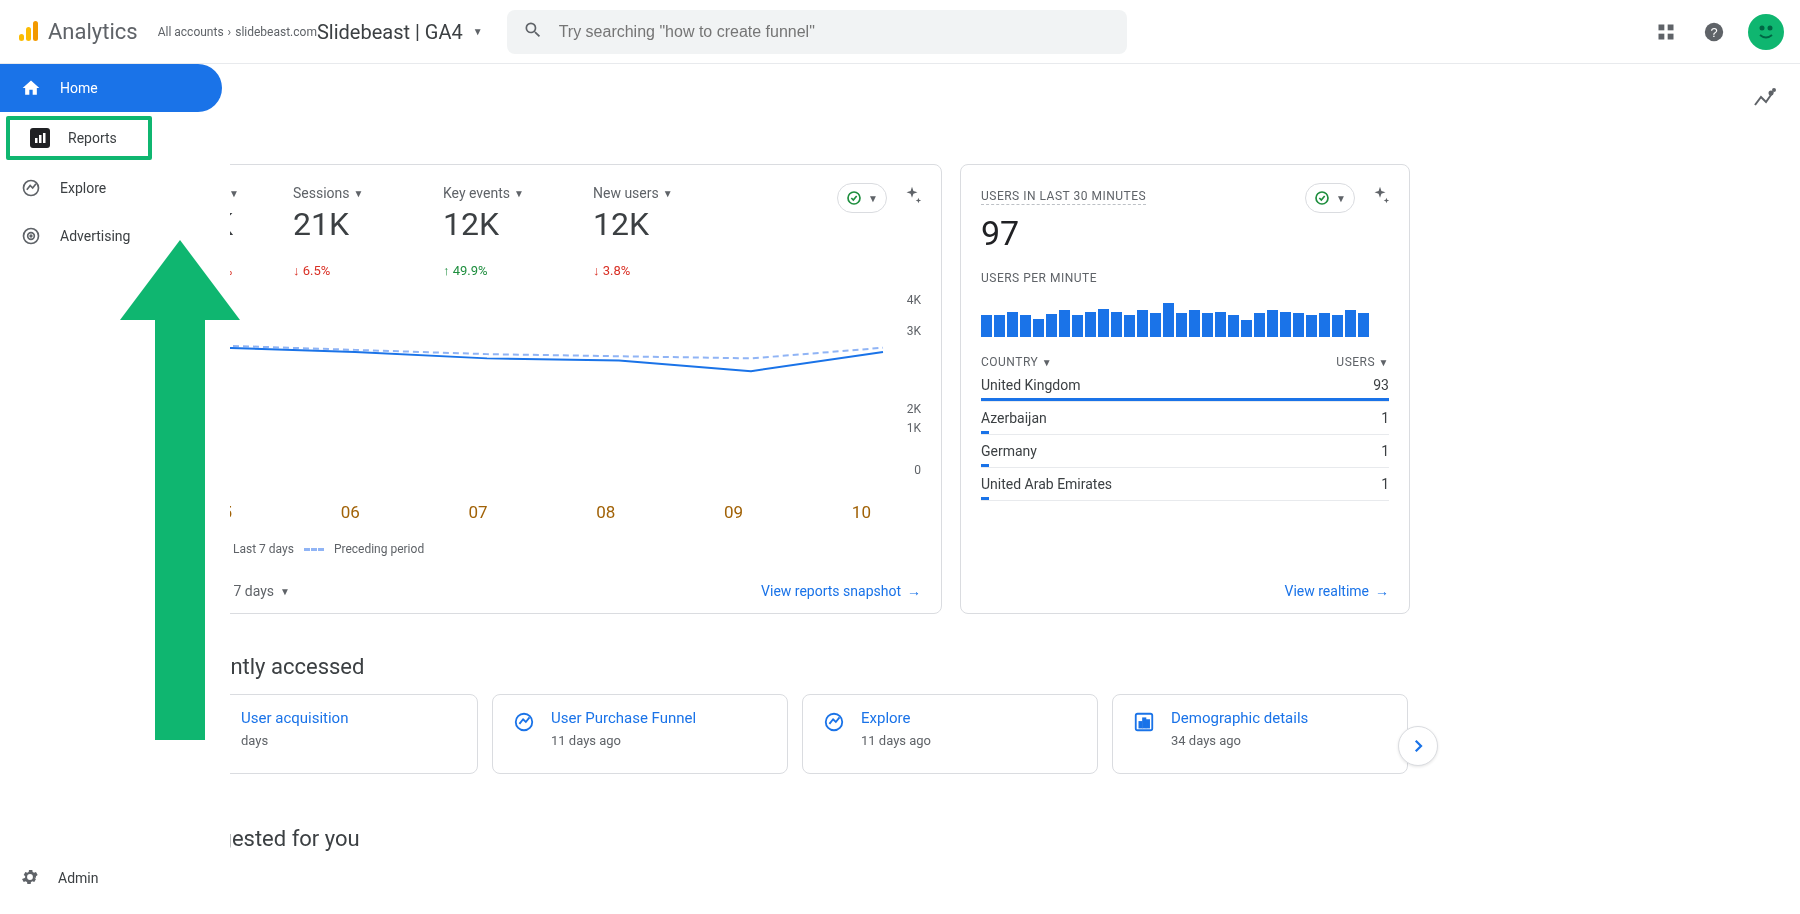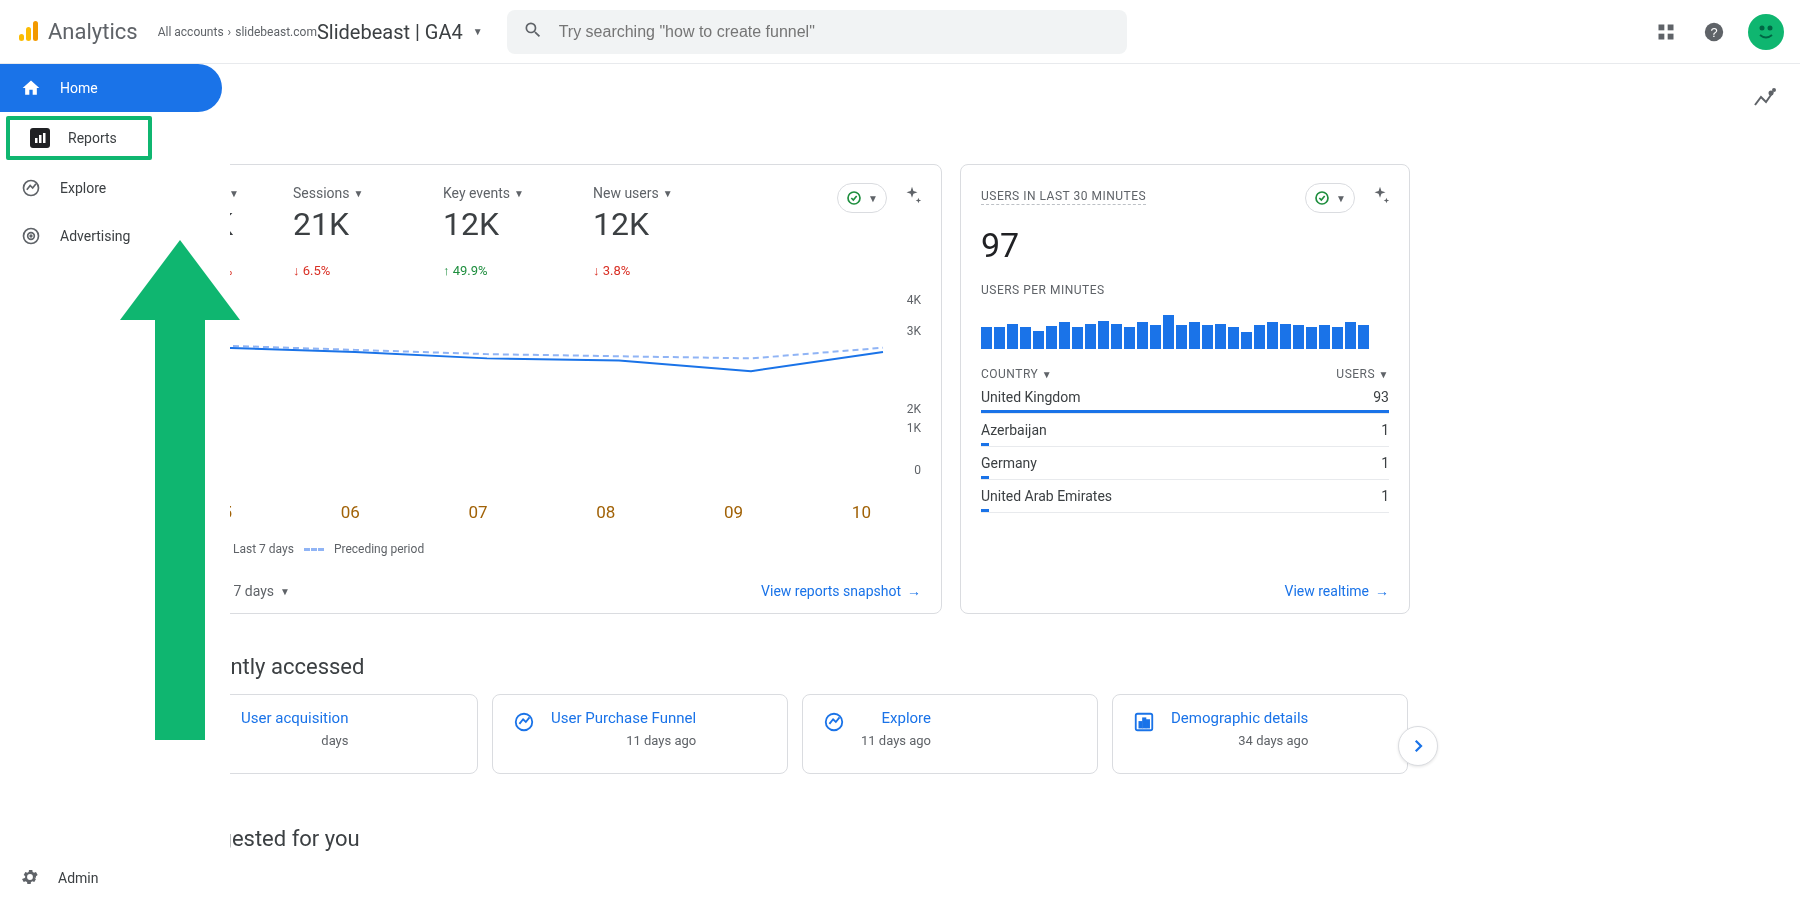--- a/index.html
+++ b/index.html
@@ -51,32 +51,32 @@
 .legend { font-size: 12px; color: #5f6368; margin-top: 20px; display: flex; align-items: center; gap: 10px; }
 .legend .solid { width: 20px; height: 3px; background: #1a73e8; display: inline-block; }
 .legend .dashed { width: 20px; border-top: 3px dashed #90b4f5; display: inline-block; }
 .card-footer { position: absolute; bottom: 14px; left: 20px; right: 20px; display: flex; justify-content: space-between; align-items: center; font-size: 14px; }
 .link { color: #1a73e8; cursor: pointer; display: flex; align-items: center; gap: 6px; }
 .sel { color: #5f6368; display: flex; align-items: center; gap: 6px; }
 
 
 .card-rt { position: absolute; left: 960px; top: 100px; width: 450px; height: 450px; padding: 20px; }
 .rt-title { font-size: 12px; letter-spacing: .5px; color: #5f6368; border-bottom: 1px dashed #bdc1c6; display: inline-block; padding-bottom: 1px; }
-.rt-big { font-size: 34px; color: #202124; margin-top: 20px; }
+.rt-big { font-size: 34px; color: #202124; margin-top: 8px; }
 .rt-sub { font-size: 12px; letter-spacing: .5px; color: #5f6368; margin-top: 18px; }
 .spark { display: flex; align-items: flex-end; gap: 2px; height: 40px; margin-top: 12px; }
 .spark div { width: 11px; background: #1a73e8; }
 .rt-headers { display: flex; justify-content: space-between; font-size: 12px; letter-spacing: .5px; color: #5f6368; margin-top: 18px; }
 .rt-row { display: flex; justify-content: space-between; font-size: 14px; padding: 8px 0; border-bottom: 1px solid #e8eaed; position: relative; }
 .rt-row .bar { position: absolute; bottom: 0; left: 0; height: 3px; background: #1a73e8; }
 .rt-footer { position: absolute; bottom: 14px; right: 20px; font-size: 14px; }
 
 
 .section-title { position: absolute; left: 182px; top: 590px; font-size: 22px; color: #3c4043; }
-.recent-row { position: absolute; left: 182px; top: 630px; display: flex; gap: 14px; text-align: right; }
+.recent-row { position: absolute; left: 182px; top: 630px; display: flex; gap: 14px; }
 .recent-card { width: 296px; height: 80px; border: 1px solid #dadce0; border-radius: 8px; padding: 14px 18px; display: flex; gap: 14px; cursor: pointer; }
 .recent-card .ic { width: 26px; height: 26px; flex-shrink: 0; color: #1a73e8; display: flex; align-items: center; justify-content: center; }
 .recent-card .txt1 { font-size: 15px; color: #1a73e8; }
 .recent-card .txt2 { font-size: 13px; color: #5f6368; margin-top: 6px; }
 .scroll-btn { position: absolute; left: 1398px; top: 662px; width: 40px; height: 40px; border-radius: 50%; border: 1px solid #dadce0; background: #fff; display: flex; align-items: center; justify-content: center; color: #1a73e8; cursor: pointer; box-shadow: 0 1px 3px rgba(0,0,0,.1); }
 
 .section-title2 { position: absolute; left: 182px; top: 762px; font-size: 22px; color: #3c4043; }
 
 .status-pill { display: flex; align-items: center; border: 1px solid #dadce0; border-radius: 16px; height: 30px; padding: 0 8px; gap: 6px; }
 .sparkle { color: #5f6368; }
@@ -286,21 +286,21 @@
           </svg>
         <span class="tri">▼</span>
       </span>
       <span class="sparkle"><svg width="22" height="22" viewBox="0 0 24 24" fill="#5f6368">
             <path d="M12 2 l1.5 4.5 L18 8 l-4.5 1.5 L12 14 l-1.5-4.5 L6 8 l4.5-1.5z"></path>
             <path d="M19 14 l.8 2.2 L22 17 l-2.2.8 L19 20 l-.8-2.2 L16 17 l2.2-.8z"></path>
           </svg></span>
     </div>
     <div class="rt-title">USERS IN LAST 30 MINUTES</div>
     <div class="rt-big">97</div>
-    <div class="rt-sub">USERS PER MINUTES</div>
+    <div class="rt-sub">USERS PER MINUTE</div>
     <div class="spark" id="spark">
         <div style="height: 22px;"></div>
         <div style="height: 22px;"></div>
         <div style="height: 25px;"></div>
         <div style="height: 22px;"></div>
         <div style="height: 18px;"></div>
         <div style="height: 23px;"></div>
         <div style="height: 27px;"></div>
         <div style="height: 22px;"></div>
         <div style="height: 25px;"></div>

